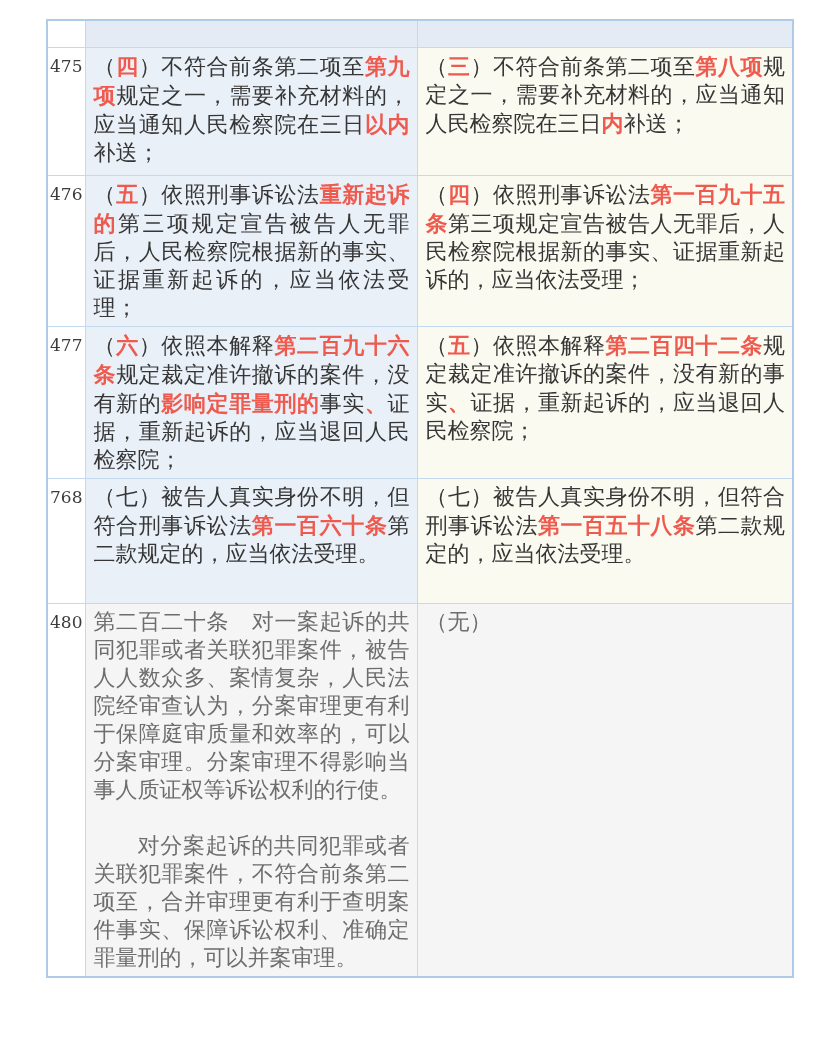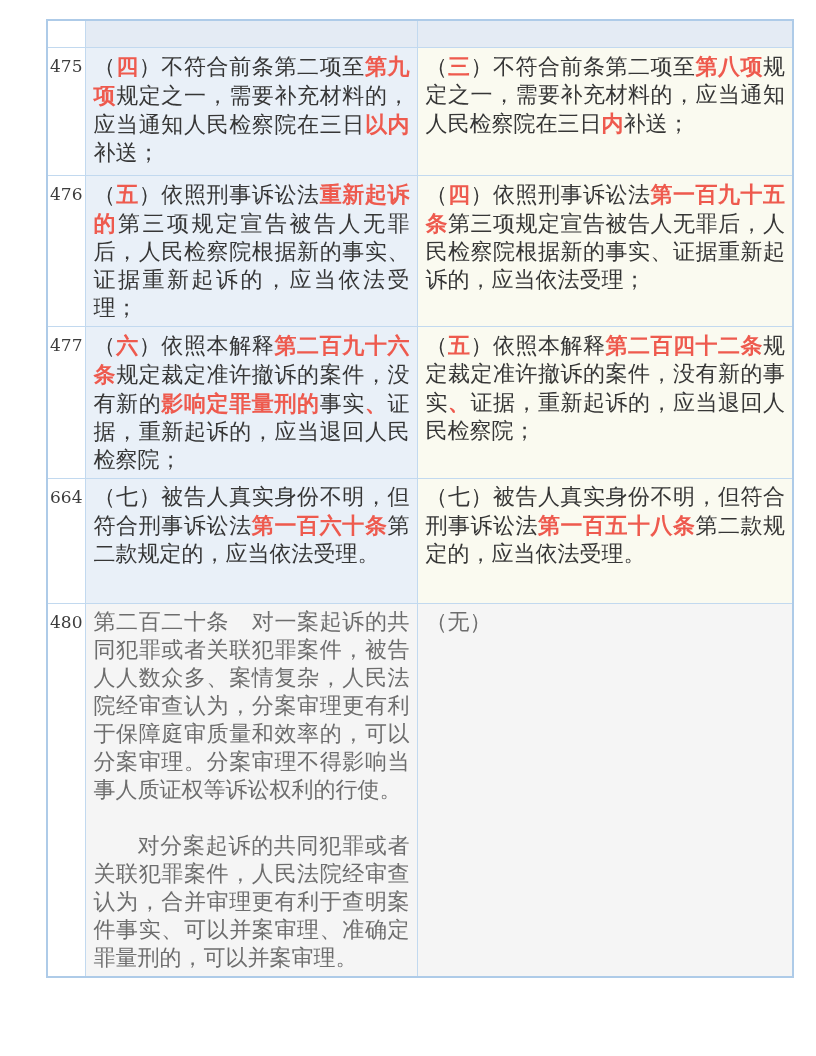--- a/index.html
+++ b/index.html
@@ -86,33 +86,33 @@
         <tr class="" style="height: 149px;">
           <td class="num">477</td>
           <td class="old">
             <div class="para"><span>（</span><span class="hl">六</span><span>）依照本解释</span><span class="hl">第二百九十六条</span><span>规定裁定准许撤诉的案件，没有新的</span><span class="hl">影响定罪量刑的</span><span>事实</span><span class="hl">、</span><span>证据，重新起诉的，应当退回人民检察院；</span></div>
           </td>
           <td class="new">
             <div class="para"><span>（</span><span class="hl">五</span><span>）依照本解释</span><span class="hl">第二百四十二条</span><span>规定裁定准许撤诉的案件，没有新的事实</span><span class="hl">、</span><span>证据，重新起诉的，应当退回人民检察院；</span></div>
           </td>
         </tr>
         <tr class="" style="height: 125px;">
-          <td class="num">664</td>
+          <td class="num">768</td>
           <td class="old">
             <div class="para"><span>（七）被告人真实身份不明，但符合刑事诉讼法</span><span class="hl">第一百六十条</span><span>第二款规定的，应当依法受理。</span></div>
           </td>
           <td class="new">
             <div class="para"><span>（七）被告人真实身份不明，但符合刑事诉讼法</span><span class="hl">第一百五十八条</span><span>第二款规定的，应当依法受理。</span></div>
           </td>
         </tr>
         <tr class="muted" style="height: 317px;">
           <td class="num">480</td>
           <td class="old">
             <div class="para"><span>第二百二十条　对一案起诉的共同犯罪或者关联犯罪案件，被告人人数众多、案情复杂，人民法院经审查认为，分案审理更有利于保障庭审质量和效率的，可以分案审理。分案审理不得影响当事人质证权等诉讼权利的行使。</span></div>
-            <div class="para indent"><span>对分案起诉的共同犯罪或者关联犯罪案件，人民法院经审查认为，合并审理更有利于查明案件事实、可以并案审理、准确定罪量刑的，可以并案审理。</span></div>
+            <div class="para indent"><span>对分案起诉的共同犯罪或者关联犯罪案件，不符合前条第二项至，合并审理更有利于查明案件事实、保障诉讼权利、准确定罪量刑的，可以并案审理。</span></div>
           </td>
           <td class="new">
             <div class="para"><span>（无）</span></div>
           </td>
         </tr>
       </tbody>
   </table>
 </div>
 
 </body></html>

